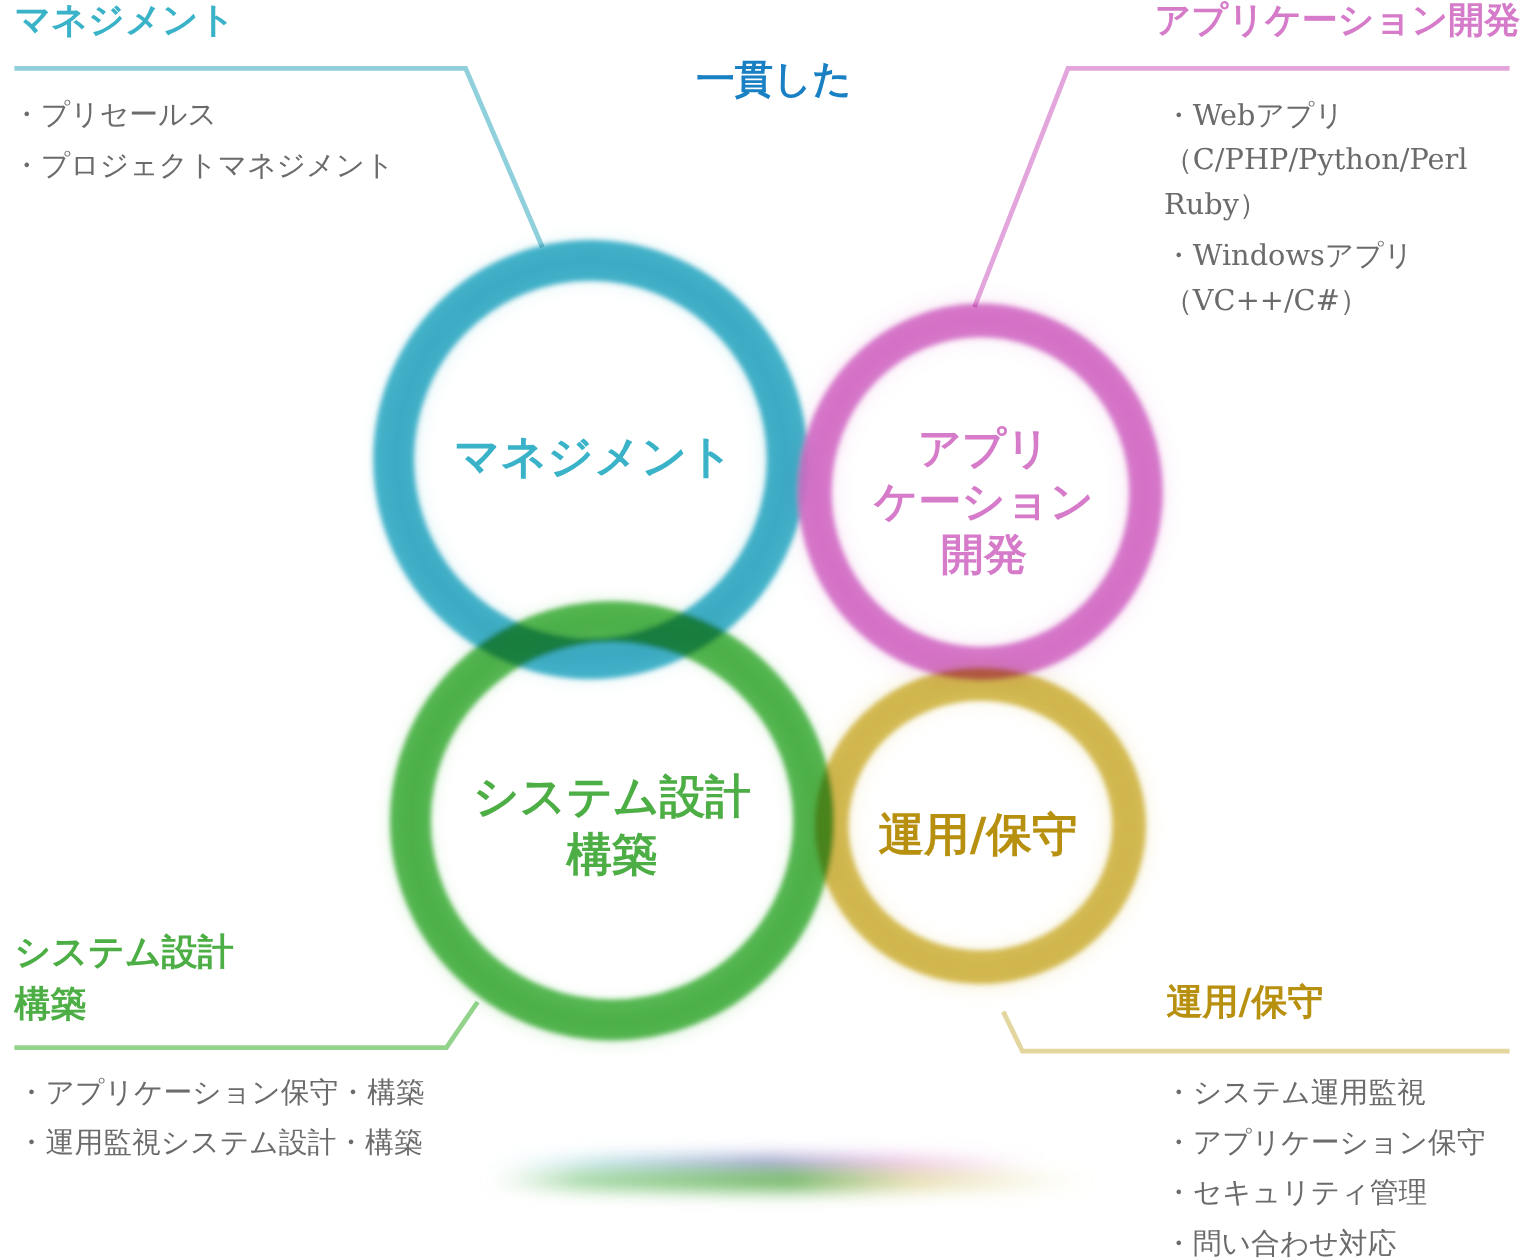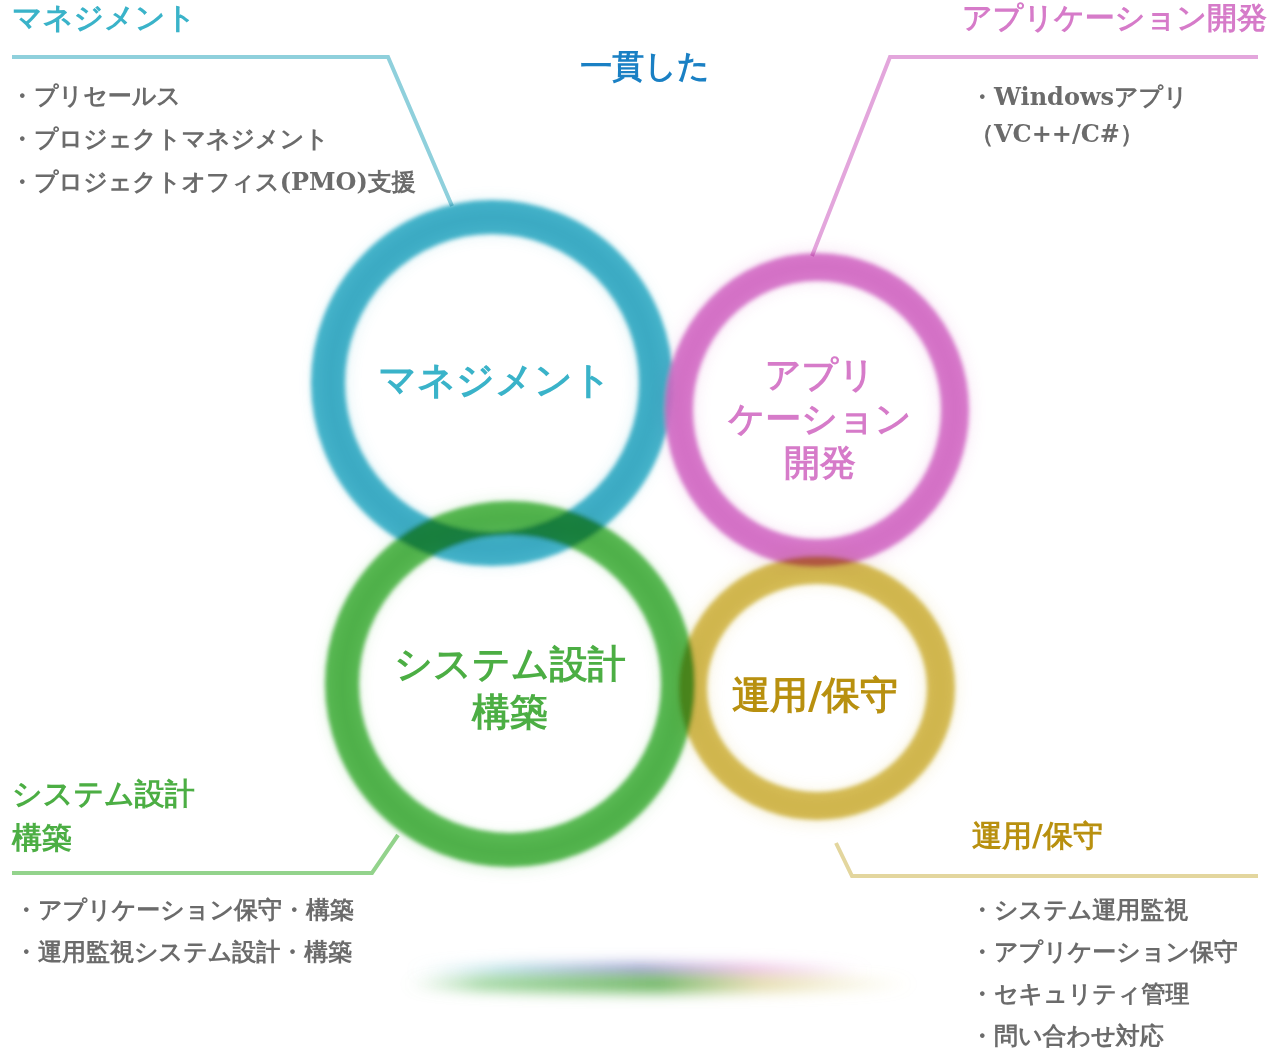--- a/index.html
+++ b/index.html
@@ -24,21 +24,21 @@
       white-space: nowrap;
     }
     .item-list {
       position: absolute;
       margin: 0;
       padding: 0;
       list-style: none;
       color: #6b6b6b;
       font-size: 24px;
       line-height: 43px;
-      font-weight: bold;
+      font-weight: normal;
       white-space: nowrap;
     }
     .item-list li {
       margin: 0;
       padding: 0;
     }
     .item-list.app li {
       white-space: pre-line;
       line-height: 37px;
       margin-bottom: 6px;
@@ -149,25 +149,27 @@
 </svg>
 
 <div class="center-heading">
   <div>一貫した</div>
 </div>
 
 <div class="section-title" style="left:12px; top:-4px; color:#3ab3c9;">マネジメント</div>
 <ul class="item-list" style="left:10px; top:74px;">
   <li>・プリセールス</li>
   <li>・プロジェクトマネジメント</li>
-  <li>・プロジェクトオフィス(PMO)支援</li>
 </ul>
 
 <div class="section-title" style="left:962px; top:-4px; color:#d67bc9;">アプリケーション開発</div>
 <ul class="item-list app" style="left:970px; top:78px;">
+  <li>・Webアプリ
+（C/PHP/Python/Perl
+Ruby）</li>
   <li>・Windowsアプリ
 （VC++/C#）</li>
 </ul>
 
 <div class="section-title" style="left:12px; top:772px; color:#4cae44; line-height:44px;">
   <div>システム設計</div>
   <div>構築</div>
 </div>
 <ul class="item-list" style="left:14px; top:889px; line-height:42px;">
   <li>・アプリケーション保守・構築</li>

